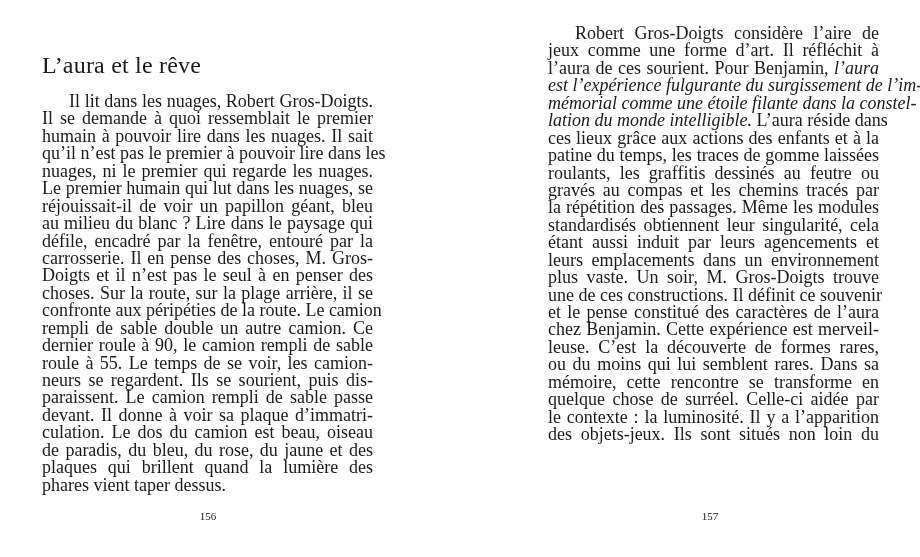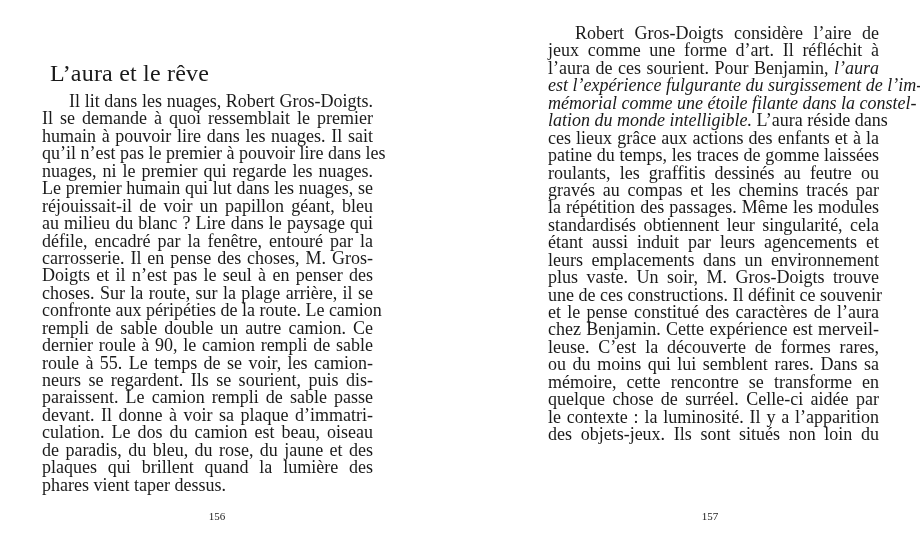--- a/index.html
+++ b/index.html
@@ -1,30 +1,30 @@
 <!DOCTYPE html>
 <html><head>
 <meta charset="utf-8">
 <style>
   html, body { margin: 0; padding: 0; background: #ffffff; }
   body { width: 920px; height: 557px; position: relative; overflow: hidden;
          font-family: "Liberation Serif", "DejaVu Serif", serif; color: #1a1a1a; }
   .page { position: absolute; top: 0; height: 557px; }
   .page.left { left: 0; width: 460px; }
   .page.right { left: 460px; width: 460px; }
-  .title { position: absolute; left: 42px; top: 52px; font-size: 24px; font-weight: normal; margin: 8px; letter-spacing: 0.2px; }
+  .title { position: absolute; left: 42px; top: 52px; font-size: 24px; font-weight: normal; margin: 0; letter-spacing: 0.2px; }
   .text { position: absolute; width: 331px; font-size: 18px; line-height: 17.45px; }
   .left .text { left: 42px; top: 93px; }
   .right .text { left: 88px; top: 25px; }
   .line { display: block; white-space: nowrap; text-align: justify; text-align-last: justify; height: 17.45px; }
   .line.last { text-align-last: left; }
   .line.indent { padding-left: 27px; }
   .it { font-style: italic; margin-top: 48px; }
   .folio { position: absolute; top: 510px; font-size: 11px; width: 40px; text-align: center; }
-  .left .folio { left: 197px; }
+  .left .folio { left: 188px; }
   .right .folio { left: 230px; }
 </style>
 </head>
 <body>
 
 <div class="page left">
   <h1 class="title">L’aura et le rêve</h1>
   <div class="text">
     <span class="line indent">Il lit dans les nuages, Robert Gros-Doigts.</span>
     <span class="line">Il se demande à quoi ressemblait le premier</span>

